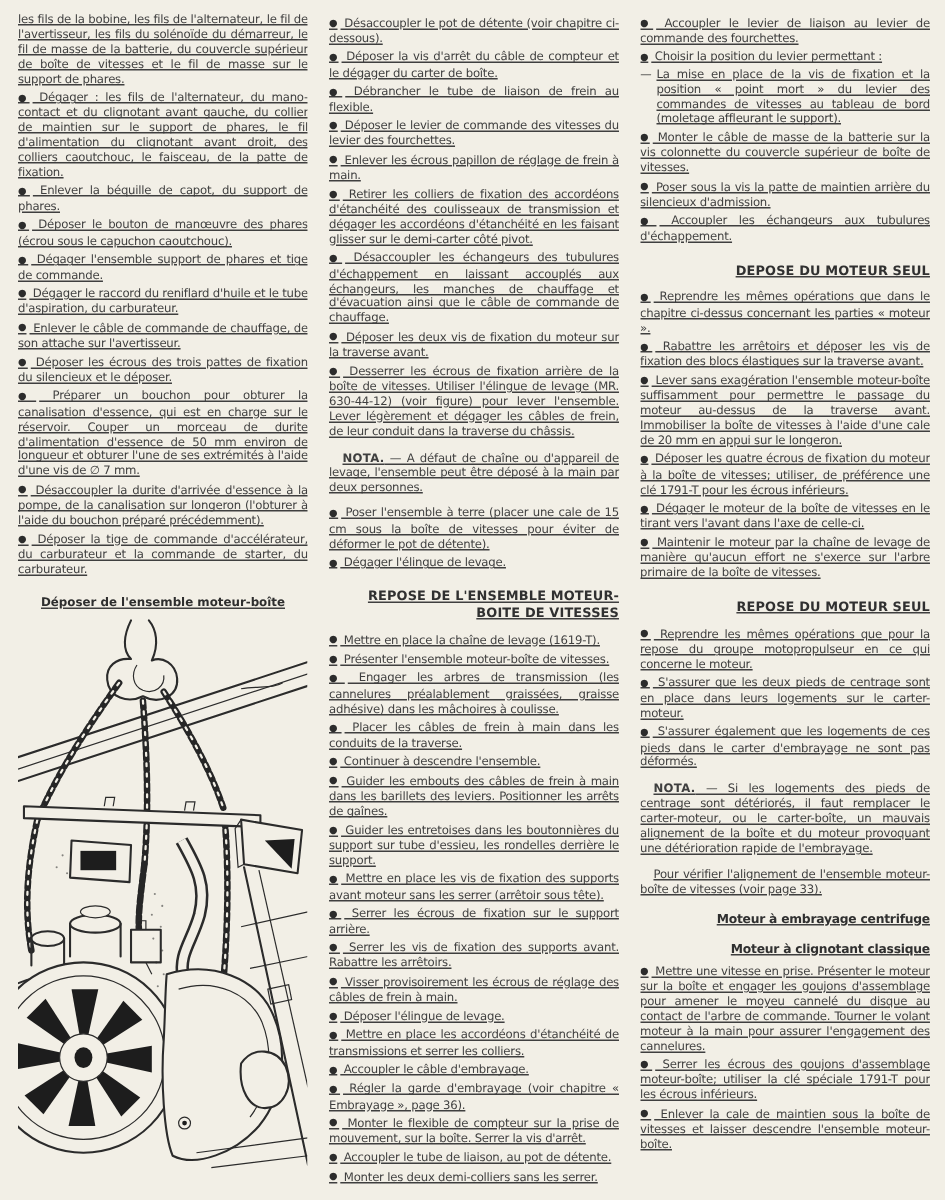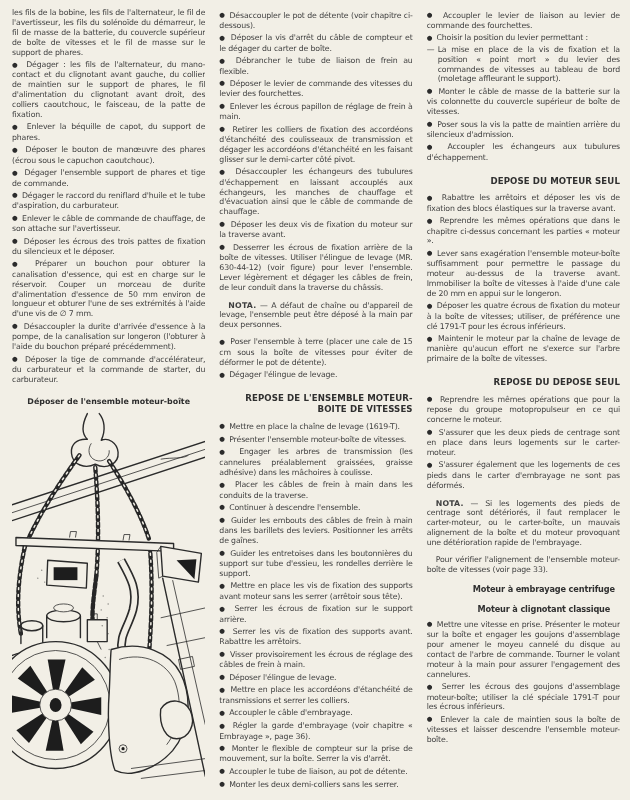--- a/index.html
+++ b/index.html
@@ -31,40 +31,40 @@
   .blk-dash .dash{position:absolute;left:0;top:0;}
   .blk-nota{margin:8px 0 7px 0;text-indent:9px;}
   .nota-label{font-weight:bold;letter-spacing:0.2px;}
   .blk-indent-para{text-indent:9px;margin-top:1px;}
   .blk-heading{
     font-weight:bold;font-size:8.6px;line-height:10.6px;
     text-align:right;letter-spacing:0.1px;
     margin:13px 0 7px 0;color:#303030;
   }
   .blk-subheading{
-    font-weight:bold;font-size:8.2px;text-align:center;
+    font-weight:bold;font-size:8.2px;text-align:right;
     margin:10px 0 5px 0;color:#303030;padding-left:41px;
   }
   .blk-caption{
     font-weight:bold;text-align:center;font-size:7.9px;
     margin:12px 0 3px 0;color:#2e2e2e;letter-spacing:0;
   }
   .blk-figure{margin-top:2px;}
   .figure-wrap svg{display:block;width:100%;height:372px;}
   .ln{stroke:#2b2b2b;stroke-width:1.4;fill:none;stroke-linecap:round;stroke-linejoin:round;}
   .lnthin{stroke:#2b2b2b;stroke-width:0.8;fill:none;}
   .chain{stroke:#262626;stroke-width:4.4;fill:none;stroke-dasharray:4.6 2.4;stroke-linecap:round;}
   .chainhole{stroke:#f2efe6;stroke-width:1.5;fill:none;stroke-dasharray:2 5;stroke-linecap:round;}
   .darkfill{fill:#1d1d1d;stroke:none;}
   .paperfill{fill:#f2efe6;}
 </style>
 </head>
 <body>
 
-<div class="page" style="background: rgb(242, 239, 230); color: rgb(63, 63, 63);">
+<div class="page" style="background: rgb(242, 239, 230); color: rgb(63, 63, 63); text-decoration: underline;">
   <div class="col">
       <div class="blk blk-para">les fils de la bobine, les fils de l'alternateur, le fil de l'avertisseur, les fils du solénoïde du démarreur, le fil de masse de la batterie, du couvercle supérieur de boîte de vitesses et le fil de masse sur le support de phares.</div>
       <div class="blk blk-bullet"><span class="dot">●</span> Dégager : les fils de l'alternateur, du mano-contact et du clignotant avant gauche, du collier de maintien sur le support de phares, le fil d'alimentation du clignotant avant droit, des colliers caoutchouc, le faisceau, de la patte de fixation.</div>
       <div class="blk blk-bullet"><span class="dot">●</span> Enlever la béquille de capot, du support de phares.</div>
       <div class="blk blk-bullet"><span class="dot">●</span> Déposer le bouton de manœuvre des phares (écrou sous le capuchon caoutchouc).</div>
       <div class="blk blk-bullet"><span class="dot">●</span> Dégager l'ensemble support de phares et tige de commande.</div>
       <div class="blk blk-bullet"><span class="dot">●</span> Dégager le raccord du reniflard d'huile et le tube d'aspiration, du carburateur.</div>
       <div class="blk blk-bullet"><span class="dot">●</span> Enlever le câble de commande de chauffage, de son attache sur l'avertisseur.</div>
       <div class="blk blk-bullet"><span class="dot">●</span> Déposer les écrous des trois pattes de fixation du silencieux et le déposer.</div>
       <div class="blk blk-bullet"><span class="dot">●</span> Préparer un bouchon pour obturer la canalisation d'essence, qui est en charge sur le réservoir. Couper un morceau de durite d'alimentation d'essence de 50 mm environ de longueur et obturer l'une de ses extrémités à l'aide d'une vis de ∅ 7 mm.</div>
@@ -207,26 +207,27 @@
       <div class="blk blk-bullet"><span class="dot">●</span> Accoupler les tubes de frein.</div>
     </div>
   <div class="col">
       <div class="blk blk-bullet"><span class="dot">●</span> Accoupler le levier de liaison au levier de commande des fourchettes.</div>
       <div class="blk blk-bullet"><span class="dot">●</span> Choisir la position du levier permettant :</div>
       <div class="blk blk-dash"><span class="dash">—</span>La mise en place de la vis de fixation et la position « point mort » du levier des commandes de vitesses au tableau de bord (moletage affleurant le support).</div>
       <div class="blk blk-bullet"><span class="dot">●</span> Monter le câble de masse de la batterie sur la vis colonnette du couvercle supérieur de boîte de vitesses.</div>
       <div class="blk blk-bullet"><span class="dot">●</span> Poser sous la vis la patte de maintien arrière du silencieux d'admission.</div>
       <div class="blk blk-bullet"><span class="dot">●</span> Accoupler les échangeurs aux tubulures d'échappement.</div>
       <div class="blk blk-heading">DEPOSE DU MOTEUR SEUL</div>
+      <div class="blk blk-bullet"><span class="dot">●</span> Reprendre les mêmes opérations que dans le chapitre ci-dessus concernant les parties « moteur ».</div>
       <div class="blk blk-bullet"><span class="dot">●</span> Rabattre les arrêtoirs et déposer les vis de fixation des blocs élastiques sur la traverse avant.</div>
-      <div class="blk blk-bullet"><span class="dot">●</span> Reprendre les mêmes opérations que dans le chapitre ci-dessus concernant les parties « moteur ».</div>
       <div class="blk blk-bullet"><span class="dot">●</span> Lever sans exagération l'ensemble moteur-boîte suffisamment pour permettre le passage du moteur au-dessus de la traverse avant. Immobiliser la boîte de vitesses à l'aide d'une cale de 20 mm en appui sur le longeron.</div>
       <div class="blk blk-bullet"><span class="dot">●</span> Déposer les quatre écrous de fixation du moteur à la boîte de vitesses; utiliser, de préférence une clé 1791-T pour les écrous inférieurs.</div>
+      <div class="blk blk-bullet"><span class="dot">●</span> Dégager le moteur de la boîte de vitesses en le tirant vers l'avant dans l'axe de celle-ci.</div>
       <div class="blk blk-bullet"><span class="dot">●</span> Maintenir le moteur par la chaîne de levage de manière qu'aucun effort ne s'exerce sur l'arbre primaire de la boîte de vitesses.</div>
-      <div class="blk blk-heading">REPOSE DU DEPOSE SEUL</div>
+      <div class="blk blk-heading">REPOSE DU MOTEUR SEUL</div>
       <div class="blk blk-bullet"><span class="dot">●</span> Reprendre les mêmes opérations que pour la repose du groupe motopropulseur en ce qui concerne le moteur.</div>
       <div class="blk blk-bullet"><span class="dot">●</span> S'assurer que les deux pieds de centrage sont en place dans leurs logements sur le carter-moteur.</div>
       <div class="blk blk-bullet"><span class="dot">●</span> S'assurer également que les logements de ces pieds dans le carter d'embrayage ne sont pas déformés.</div>
       <div class="blk blk-nota"><span class="nota-label">NOTA.</span> — Si les logements des pieds de centrage sont détériorés, il faut remplacer le carter-moteur, ou le carter-boîte, un mauvais alignement de la boîte et du moteur provoquant une détérioration rapide de l'embrayage.</div>
       <div class="blk blk-indent-para">Pour vérifier l'alignement de l'ensemble moteur-boîte de vitesses (voir page 33).</div>
       <div class="blk blk-subheading">Moteur à embrayage centrifuge</div>
       <div class="blk blk-subheading">Moteur à clignotant classique</div>
       <div class="blk blk-bullet"><span class="dot">●</span> Mettre une vitesse en prise. Présenter le moteur sur la boîte et engager les goujons d'assemblage pour amener le moyeu cannelé du disque au contact de l'arbre de commande. Tourner le volant moteur à la main pour assurer l'engagement des cannelures.</div>
       <div class="blk blk-bullet"><span class="dot">●</span> Serrer les écrous des goujons d'assemblage moteur-boîte; utiliser la clé spéciale 1791-T pour les écrous inférieurs.</div>
       <div class="blk blk-bullet"><span class="dot">●</span> Enlever la cale de maintien sous la boîte de vitesses et laisser descendre l'ensemble moteur-boîte.</div>

